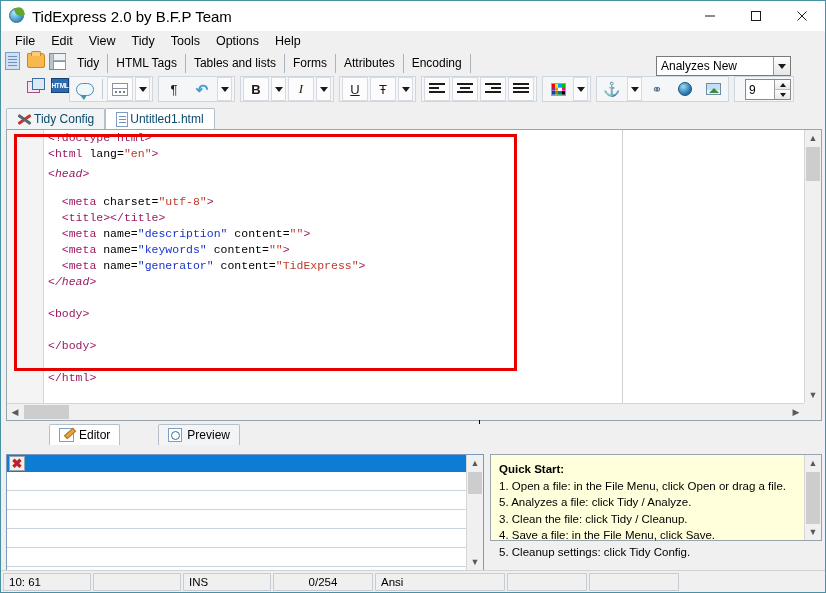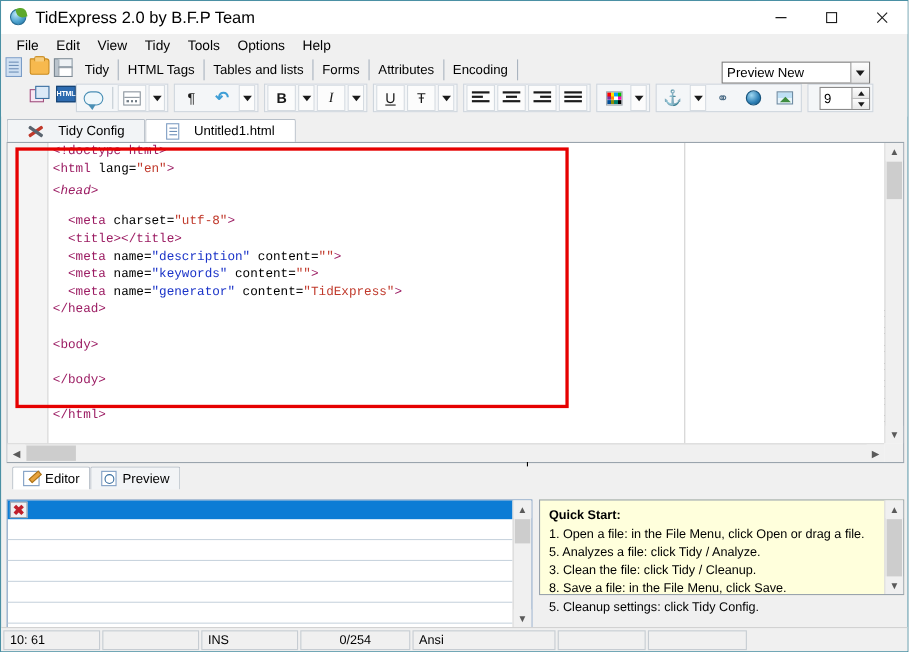--- a/index.html
+++ b/index.html
@@ -232,22 +232,22 @@
   .spin div:first-child { border-bottom:1px solid #bcbcbc; }
   .spin .up { width:0;height:0;border-left:3px solid transparent;border-right:3px solid transparent;border-bottom:4px solid #1a1a1a;}
   .spin .dn { width:0;height:0;border-left:3px solid transparent;border-right:3px solid transparent;border-top:4px solid #1a1a1a;}
 
   
   .doctabs {
     position: absolute; left: 5px; top: 106px; width: 816px; height: 22px;
     display: flex; align-items: flex-end;
   }
   .doctab {
-    height: 21px; display: flex; align-items: center; gap: 13px;
-    padding: 0 18px; font-size: 12px; color: #000000;
+    height: 21px; display: flex; align-items: center; gap: 2px;
+    padding: 0 10px; font-size: 12px; color: #0c4a6e;
     border: 1px solid #b7bfc8; border-bottom: none; background: #f2f4f6;
     border-radius: 2px 2px 0 0;
   }
   .doctab.active { background: #ffffff; }
   .tools-ico {
     width: 15px; height: 14px; position: relative;
   }
   .tools-ico::before {
     content:""; position:absolute; left:0; top:6px; width:15px; height:3px;
     background:#c0392b; transform: rotate(-35deg); border-radius:1px;
@@ -317,21 +317,21 @@
   }
 
   
   .vtabs {
     position: absolute; left: 10px; top: 422px; width: 400px; height: 22px;
     display: flex; align-items: flex-end;
   }
   .vtab {
     height: 21px; display:flex; align-items:center; gap:5px; padding: 0 9px;
     font-size: 12px; color:#000; border:1px solid #b7bfc8; border-bottom:none;
-    background:#f2f4f6; border-radius:2px 2px 0 0;
+    background:#f2f4f6; border-radius:2px 2px 0 0;margin-left:38px;
   }
   .vtab.active { background:#ffffff; }
   .pencil-ico {
     width:15px;height:14px;background:#fff;border:1px solid #7f9ec4;position:relative;
   }
   .pencil-ico::after{
     content:""; position:absolute; left:4px; top:2px; width:10px; height:3px;
     background:#e8a33d; transform:rotate(-42deg); border:1px solid #a9731d;
   }
   .mag-ico {
@@ -609,21 +609,21 @@
         <div class="btn flat">
             <span style="font-weight:bold;color:#1b4f7a">¶</span>
           </div>
         <div class="btn flat">
             <div class="wrap2-ico"></div>
           </div>
       </div>
     </div>
 
     <div class="fontbox">
-      <div class="fname">Preview New</div>
+      <div class="fname">Analyzes New</div>
       <div class="dd">
           <div class="caret"></div>
         </div>
     </div>
     <div class="sizebox">
       <div class="sval">9</div>
       <div class="spin">
         <div>
             <span class="up"></span>
           </div>
@@ -670,21 +670,21 @@
     <div class="code" id="code-lines">
         <div class="cl" style="top: 0px;"><span class="tag">&lt;!doctype html&gt;</span></div>
         <div class="cl" style="top: 16px;"><span class="tag">&lt;html</span><span class="punct"> lang=</span><span class="val">"en"</span><span class="tag">&gt;</span></div>
         <div class="cl" style="top: 32px;"></div>
         <div class="cl" style="top: 36px; font-style: italic;"><span class="tag">&lt;head&gt;</span></div>
         <div class="cl" style="top: 64px;"><span class="tag">  &lt;meta</span><span class="punct"> charset=</span><span class="val">"utf-8"</span><span class="tag">&gt;</span></div>
         <div class="cl" style="top: 80px;"><span class="tag">  &lt;title&gt;&lt;/title&gt;</span></div>
         <div class="cl" style="top: 96px;"><span class="tag">  &lt;meta</span><span class="punct"> name=</span><span class="attr">"description"</span><span class="punct"> content=</span><span class="val">""</span><span class="tag">&gt;</span></div>
         <div class="cl" style="top: 112px;"><span class="tag">  &lt;meta</span><span class="punct"> name=</span><span class="attr">"keywords"</span><span class="punct"> content=</span><span class="val">""</span><span class="tag">&gt;</span></div>
         <div class="cl" style="top: 128px;"><span class="tag">  &lt;meta</span><span class="punct"> name=</span><span class="attr">"generator"</span><span class="punct"> content=</span><span class="val">"TidExpress"</span><span class="tag">&gt;</span></div>
-        <div class="cl" style="top: 144px;"><span class="tag">&lt;/head&gt;</span></div>
+        <div class="cl" style="top: 144px; font-style: italic;"><span class="tag">&lt;/head&gt;</span></div>
         <div class="cl" style="top: 160px;"></div>
         <div class="cl" style="top: 176px;"><span class="tag">&lt;body&gt;</span></div>
         <div class="cl" style="top: 192px;"></div>
         <div class="cl" style="top: 208px;"><span class="tag">&lt;/body&gt;</span></div>
         <div class="cl" style="top: 224px;"></div>
         <div class="cl" style="top: 240px;"><span class="tag">&lt;/html&gt;</span></div>
       </div>
 
     <div class="caret-bar" style="left:472px; top:281px;"></div>
 
@@ -731,21 +731,21 @@
       <div class="sb-arrow" style="left:0;bottom:0;width:16px;height:16px;">▼</div>
     </div>
   </div>
 
   <div class="bot-right">
     <div class="qs-body">
       <div class="qs-title">Quick Start:</div>
       <div class="qs-line">1. Open a file: in the File Menu, click Open or drag a file.</div>
       <div class="qs-line">5. Analyzes a file: click Tidy / Analyze.</div>
       <div class="qs-line">3. Clean the file: click Tidy / Cleanup.</div>
-      <div class="qs-line">8. Save a file: in the File Menu, click Save.</div>
+      <div class="qs-line">4. Save a file: in the File Menu, click Save.</div>
       <div class="qs-line">5. Cleanup settings: click Tidy Config.</div>
     </div>
     <div class="qs-scroll">
       <div class="sb-arrow" style="left:0;top:0;width:16px;height:16px;">▲</div>
       <div class="sb-thumb" style="left:1px;top:17px;width:14px;height:58px;"></div>
       <div class="sb-arrow" style="left:0;bottom:0;width:16px;height:16px;">▼</div>
     </div>
   </div>
 
   <div class="statusbar" id="statusbar">

